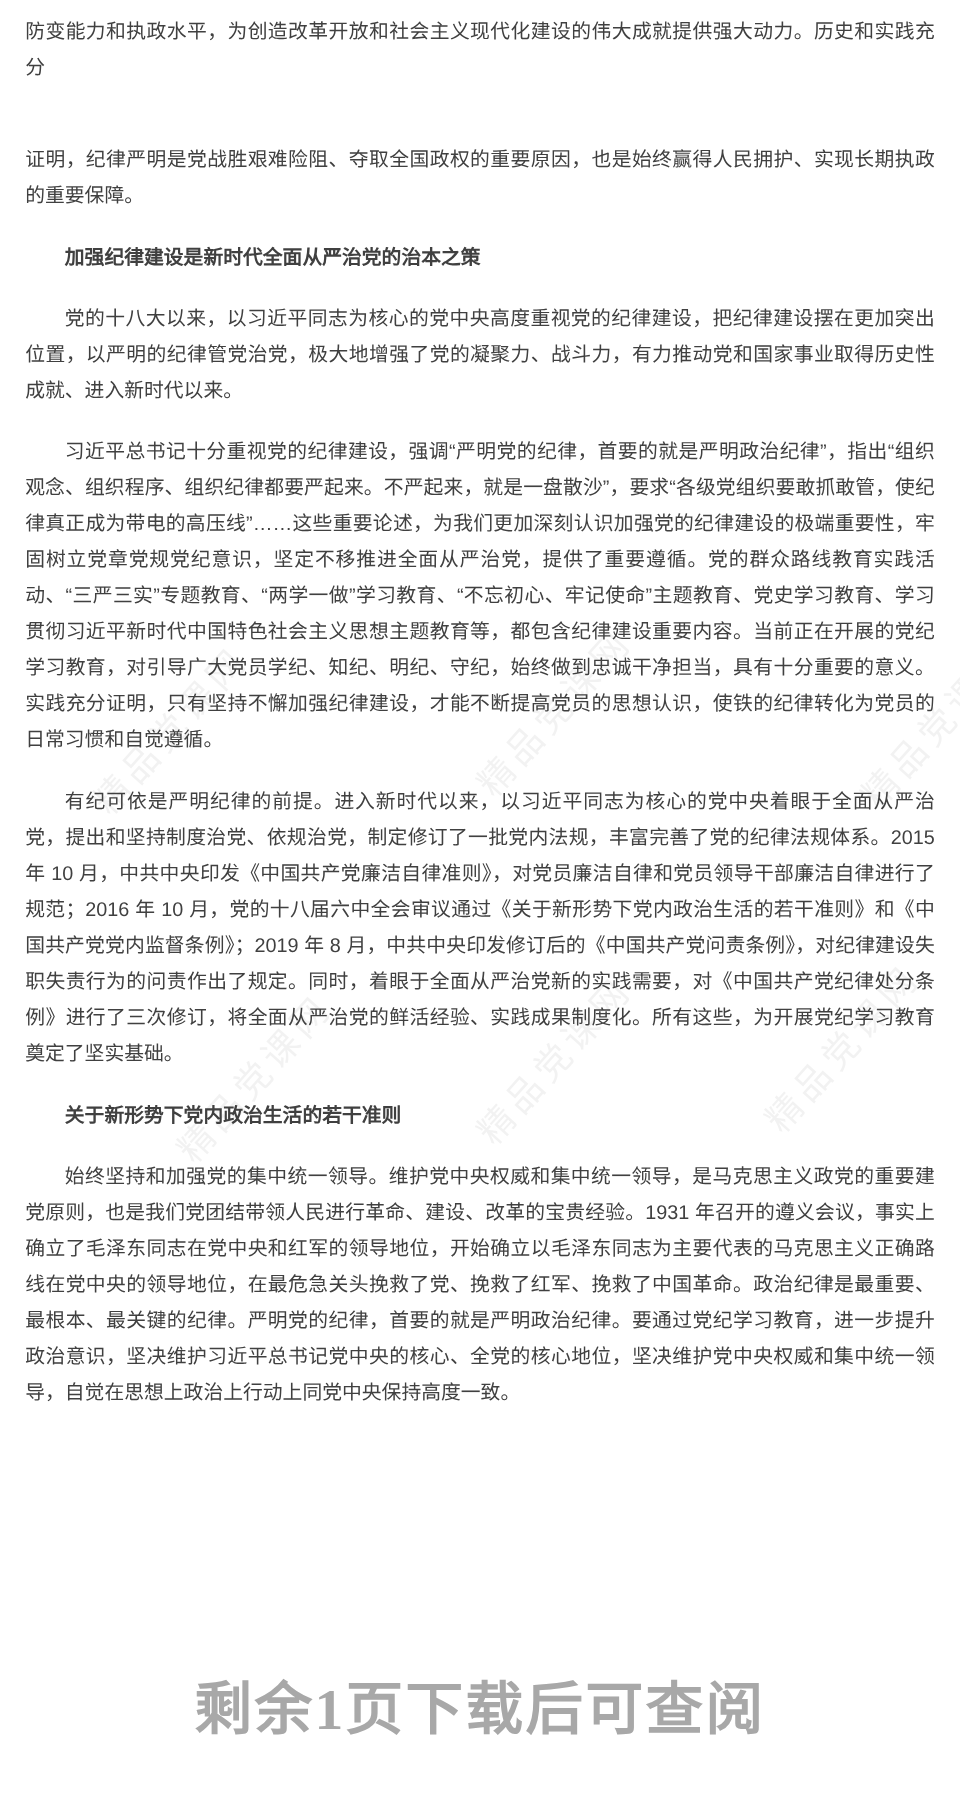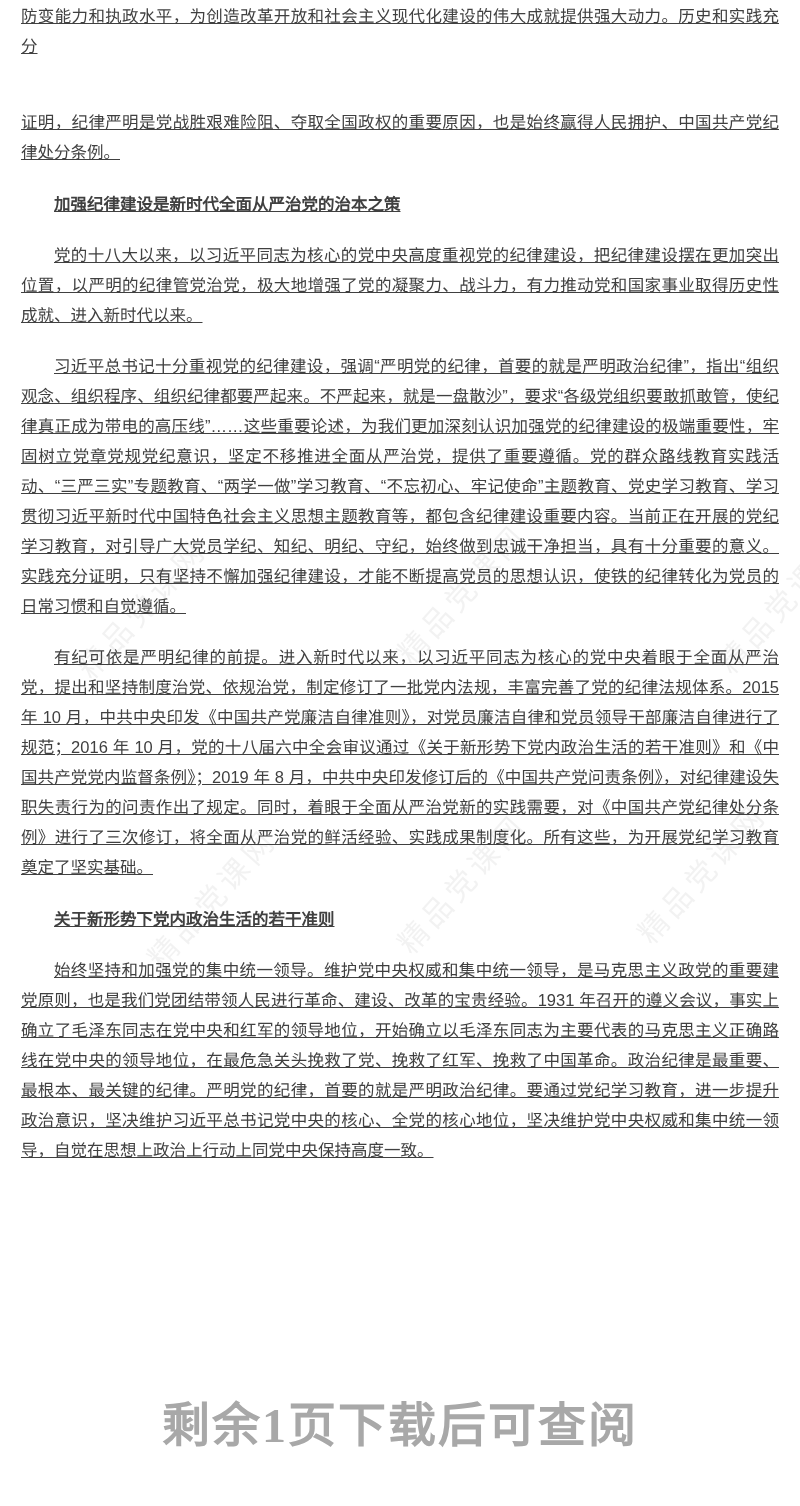--- a/index.html
+++ b/index.html
@@ -19,29 +19,28 @@
     font-size:30px;
     letter-spacing:5px;
     font-weight:400;
     color:rgba(128,128,128,0.10);
     transform:rotate(-48deg);
     pointer-events:none;
     user-select:none;
   }
   
   .article{
-    position:absolute;left:0;top:5px;z-index:1;
+    position:absolute;left:0;top:16px;z-index:1;
     width:100%;
     box-sizing:border-box;
     padding:0 21px;
     font-size:16.5px;
     line-height:30px;
     color:#404040;
     text-align:justify;
-    text-decoration:underline;
   }
   .article p{margin:21px 0 0;text-indent:2em;}
   .article p.fragment{text-indent:0;}
   .article p.cut-top{margin-top:-4px;}
   .article p.page-gap{margin-top:46px;}
   .article h3{
     margin:22px 0 0;
     font-size:16.5px;line-height:30px;
     font-weight:700;color:#404040;
     text-indent:2em;
@@ -70,21 +69,21 @@
       <span class="wm" style="left: 53px; top: 585px;">精品党课网</span>
       <span class="wm" style="left: 373px; top: 570px;">精品党课网</span>
       <span class="wm" style="left: 693px; top: 580px;">精品党课网</span>
       <span class="wm" style="left: 123px; top: 875px;">精品党课网</span>
       <span class="wm" style="left: 373px; top: 860px;">精品党课网</span>
       <span class="wm" style="left: 613px; top: 850px;">精品党课网</span>
     </div>
 
   <div class="article">
     <p class="fragment cut-top">防变能力和执政水平，为创造改革开放和社会主义现代化建设的伟大成就提供强大动力。历史和实践充分</p>
-    <p class="fragment page-gap">证明，纪律严明是党战胜艰难险阻、夺取全国政权的重要原因，也是始终赢得人民拥护、中国共产党纪律处分条例。</p>
+    <p class="fragment page-gap">证明，纪律严明是党战胜艰难险阻、夺取全国政权的重要原因，也是始终赢得人民拥护、实现长期执政的重要保障。</p>
     <h3>加强纪律建设是新时代全面从严治党的治本之策</h3>
     <p>党的十八大以来，以习近平同志为核心的党中央高度重视党的纪律建设，把纪律建设摆在更加突出位置，以严明的纪律管党治党，极大地增强了党的凝聚力、战斗力，有力推动党和国家事业取得历史性成就、进入新时代以来。</p>
     <p>习近平总书记十分重视党的纪律建设，强调“严明党的纪律，首要的就是严明政治纪律”，指出“组织观念、组织程序、组织纪律都要严起来。不严起来，就是一盘散沙”，要求“各级党组织要敢抓敢管，使纪律真正成为带电的高压线”……这些重要论述，为我们更加深刻认识加强党的纪律建设的极端重要性，牢固树立党章党规党纪意识，坚定不移推进全面从严治党，提供了重要遵循。党的群众路线教育实践活动、“三严三实”专题教育、“两学一做”学习教育、“不忘初心、牢记使命”主题教育、党史学习教育、学习贯彻习近平新时代中国特色社会主义思想主题教育等，都包含纪律建设重要内容。当前正在开展的党纪学习教育，对引导广大党员学纪、知纪、明纪、守纪，始终做到忠诚干净担当，具有十分重要的意义。实践充分证明，只有坚持不懈加强纪律建设，才能不断提高党员的思想认识，使铁的纪律转化为党员的日常习惯和自觉遵循。</p>
     <p>有纪可依是严明纪律的前提。进入新时代以来，以习近平同志为核心的党中央着眼于全面从严治党，提出和坚持制度治党、依规治党，制定修订了一批党内法规，丰富完善了党的纪律法规体系。2015 年 10 月，中共中央印发《中国共产党廉洁自律准则》，对党员廉洁自律和党员领导干部廉洁自律进行了规范；2016 年 10 月，党的十八届六中全会审议通过《关于新形势下党内政治生活的若干准则》和《中国共产党党内监督条例》；2019 年 8 月，中共中央印发修订后的《中国共产党问责条例》，对纪律建设失职失责行为的问责作出了规定。同时，着眼于全面从严治党新的实践需要，对《中国共产党纪律处分条例》进行了三次修订，将全面从严治党的鲜活经验、实践成果制度化。所有这些，为开展党纪学习教育奠定了坚实基础。</p>
     <h3>关于新形势下党内政治生活的若干准则</h3>
     <p>始终坚持和加强党的集中统一领导。维护党中央权威和集中统一领导，是马克思主义政党的重要建党原则，也是我们党团结带领人民进行革命、建设、改革的宝贵经验。1931 年召开的遵义会议，事实上确立了毛泽东同志在党中央和红军的领导地位，开始确立以毛泽东同志为主要代表的马克思主义正确路线在党中央的领导地位，在最危急关头挽救了党、挽救了红军、挽救了中国革命。政治纪律是最重要、最根本、最关键的纪律。严明党的纪律，首要的就是严明政治纪律。要通过党纪学习教育，进一步提升政治意识，坚决维护习近平总书记党中央的核心、全党的核心地位，坚决维护党中央权威和集中统一领导，自觉在思想上政治上行动上同党中央保持高度一致。</p>
   </div>
 
   <div class="footer-notice">
     <span>剩余1页</span><span class="hint">下载后可查阅</span>

